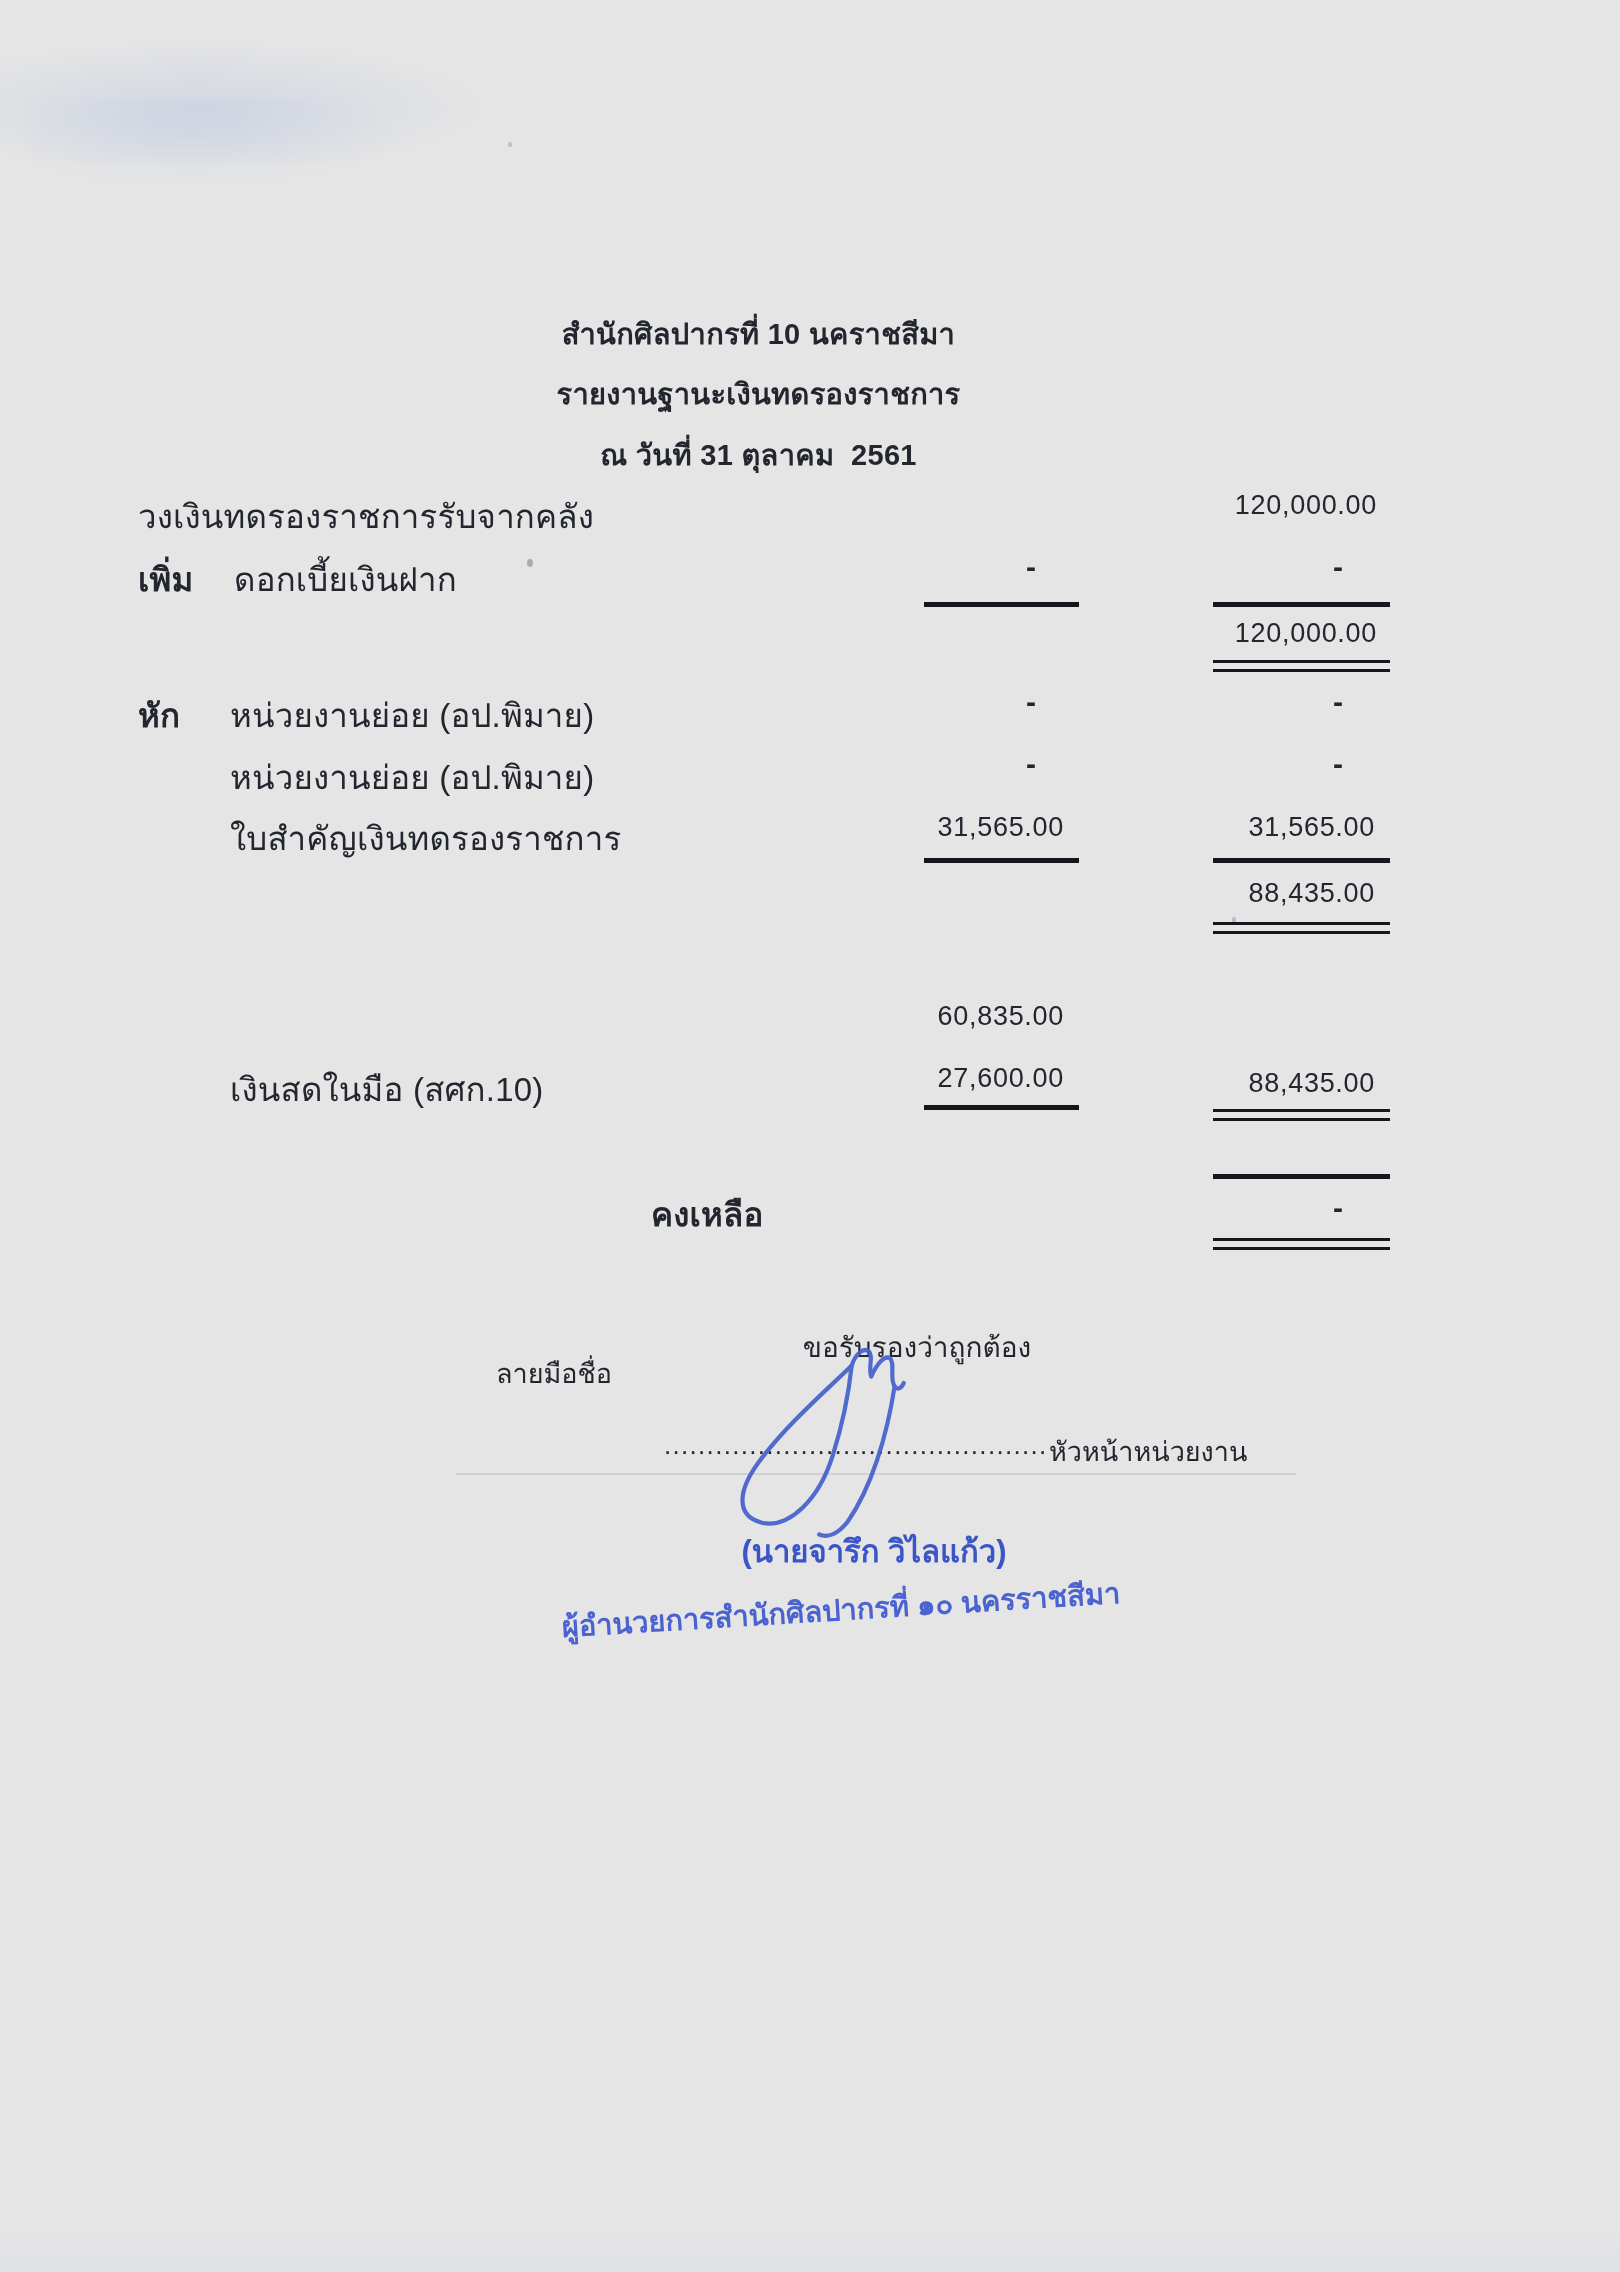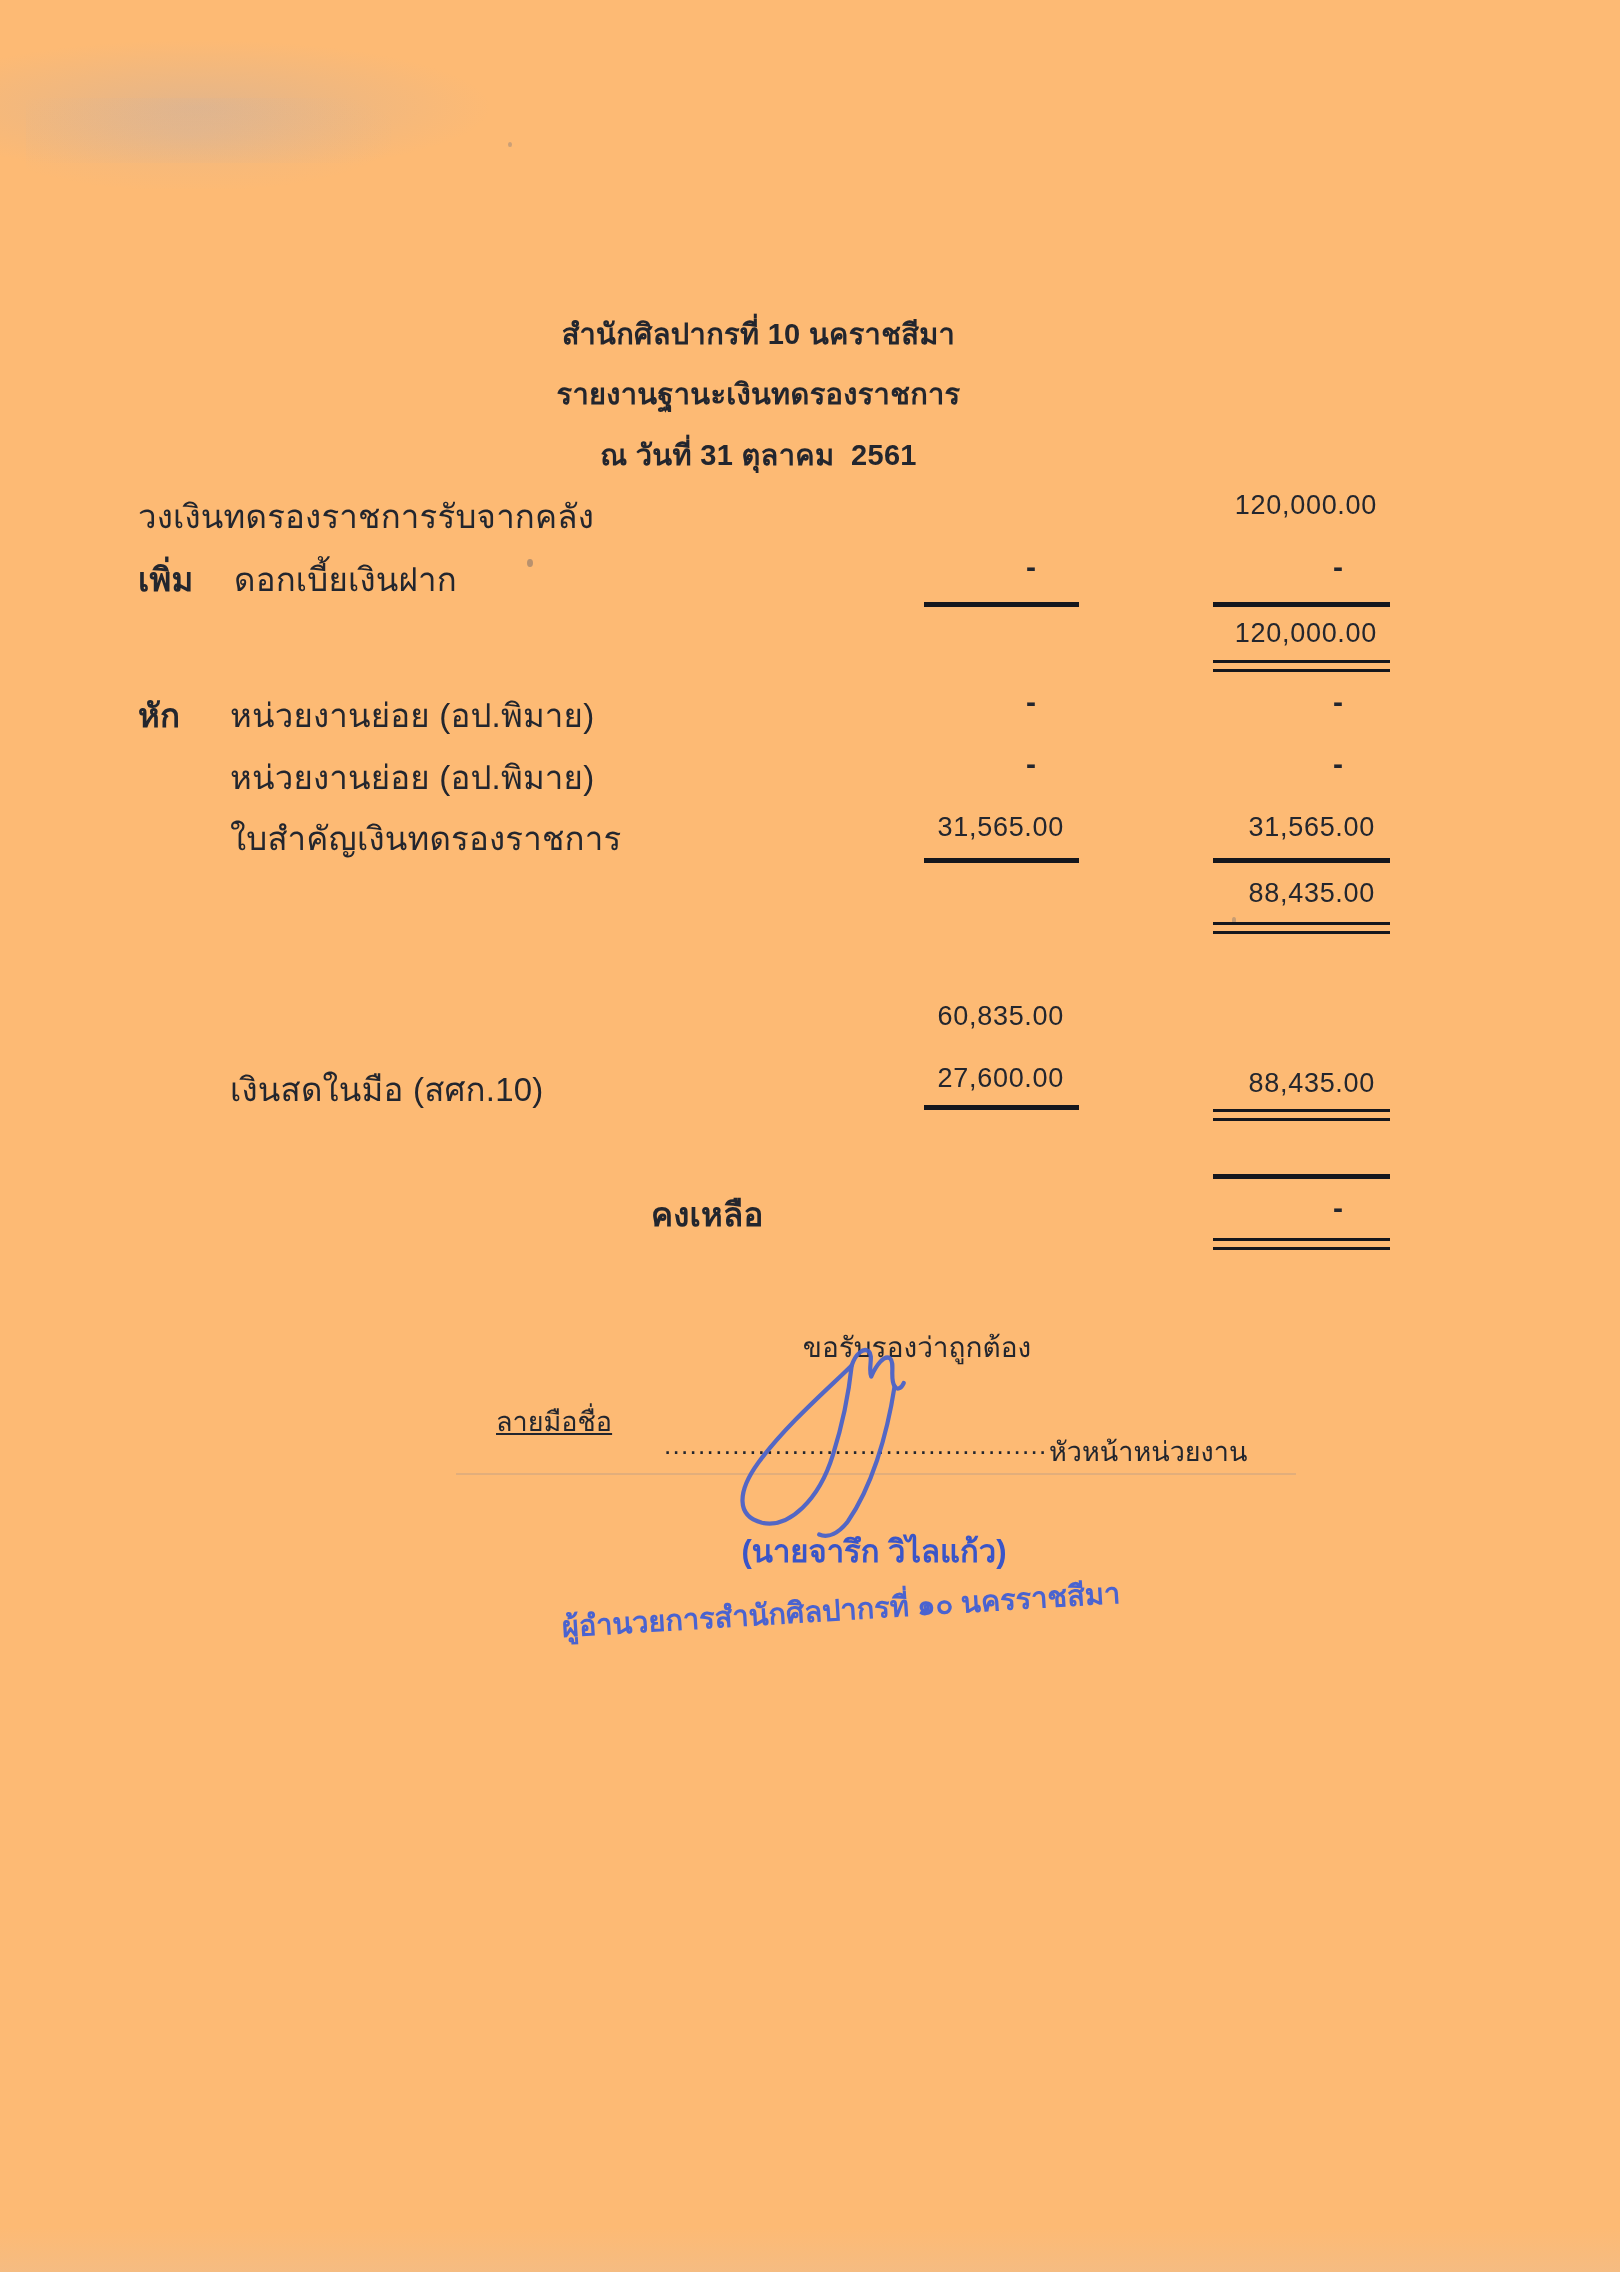--- a/index.html
+++ b/index.html
@@ -4,21 +4,21 @@
 <style>
   :root{
     --ink:#23262e;
     --rule:#15171d;
     --blue:#3a55c8;
   }
   html,body{margin:0;padding:0;background:#ffffff;}
   .page{
     position:relative;
     width:1620px;height:2273px;
-    background:#fdba74;
+    background:#e5e5e5;
     overflow:hidden;
     font-family:"Liberation Sans",sans-serif;
     color:var(--ink);
   }
   
   .smudge{position:absolute;pointer-events:none;}
   .smudge-a{left:0;top:39px;width:495px;height:124px;
     background:radial-gradient(ellipse at 40% 55%, rgba(140,165,215,0.22), rgba(140,165,215,0) 70%);}
   .smudge-b{left:26px;top:98px;width:365px;height:91px;
     background:radial-gradient(ellipse at 45% 40%, rgba(150,175,220,0.12), rgba(150,175,220,0) 75%);}
@@ -117,21 +117,21 @@
   <div class="rule rule-mid" style="top:1105px;"></div>
   <div class="dbl dbl-right" style="top:1109px;"></div>
 
   <div class="rule rule-right" style="top:1174px;"></div>
   <div class="lbl kw" style="left:651px;top:1188px;">คงเหลือ</div>
   <div class="dash" style="right:277px;top:1193px;">-</div>
   <div class="dbl dbl-right" style="top:1238px;"></div>
 
   <div class="certify">ขอรับรองว่าถูกต้อง</div>
 
-  <div class="sig-label" style="left:496px;top:1400px;text-decoration:underline;">ลายมือชื่อ</div>
+  <div class="sig-label" style="left:496px;top:1352px;">ลายมือชื่อ</div>
   <div class="dots">......................................................................</div>
   <div class="sig-label" style="left:1049px;top:1430px;">หัวหน้าหน่วยงาน</div>
   <div class="scanline"></div>
 
   <svg class="sig-svg" width="208" height="195" viewBox="0 0 320 300">
     <g fill="none" stroke="#4560cc" stroke-width="6.5" stroke-linecap="round" stroke-linejoin="round" opacity="0.92">
       <path d="M 218,30 C 186,62 118,120 74,180 C 42,224 40,262 80,272 C 122,281 168,236 189,168 C 204,120 214,68 218,30"></path>
       <path d="M 218,30 C 224,12 236,2 244,8 C 252,15 243,34 248,47 C 256,29 268,13 277,19 C 285,26 276,50 284,62 C 288,68 294,66 298,57"></path>
       <path d="M 284,62 C 272,140 248,218 212,270 C 198,288 182,296 168,290"></path>
     </g>

